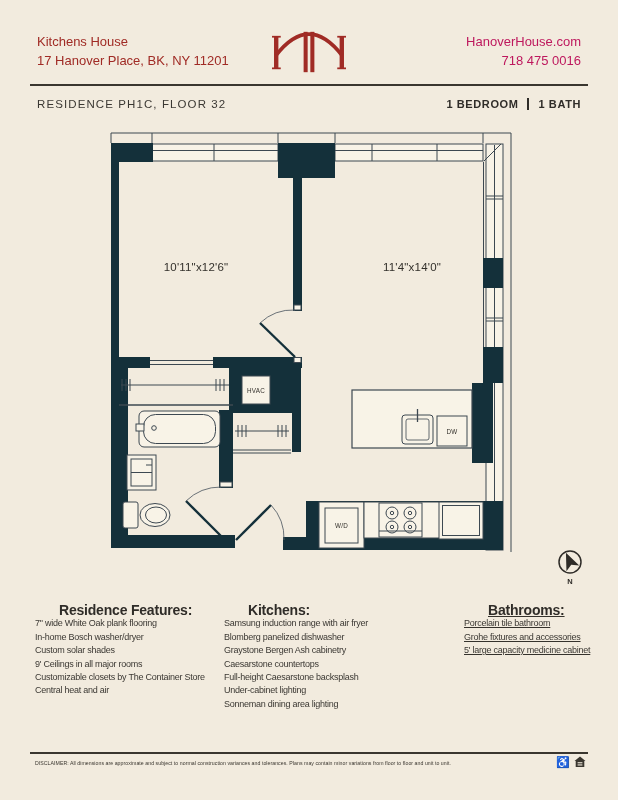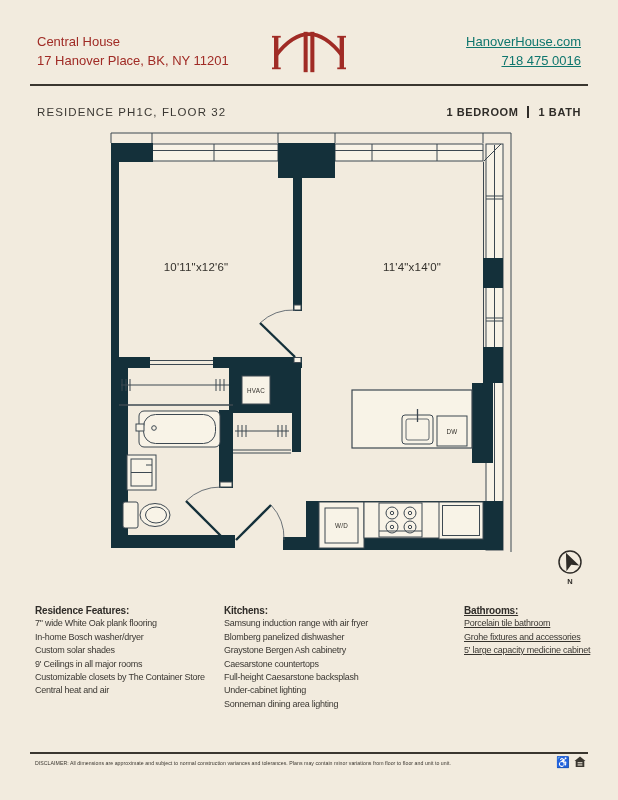--- a/index.html
+++ b/index.html
@@ -1,55 +1,55 @@
 <!DOCTYPE html>
 <html><head>
 <meta charset="utf-8">
 <style>
   html,body{margin:0;padding:0;}
   body{width:618px;height:800px;position:relative;background:#f2ebde;
        font-family:"Liberation Sans",sans-serif;color:#35322c;overflow:hidden;}
   .abs{position:absolute;}
   
   .brand-left{left:37px;top:32px;color:#a02b25;font-size:13px;line-height:19px;font-weight:400;}
-  .brand-right{right:37px;top:32px;color:#0f766e;font-size:13px;line-height:19px;text-align:right;text-decoration:underline;}
+  .brand-right{right:37px;top:32px;color:#be185d;font-size:13px;line-height:19px;text-align:right;}
   .logo{left:272px;top:31px;width:74px;height:42px;}
   .rule{left:30px;right:30px;height:0;border-top:2px solid #3a362f;}
   .rule-top{top:84px;}
   .rule-bottom{top:752px;}
-  .unit-bar{left:37px;right:37px;top:106px;display:flex;justify-content:space-between;align-items:center;}
+  .unit-bar{left:37px;right:37px;top:98px;display:flex;justify-content:space-between;align-items:center;}
   .residence{font-size:11.5px;letter-spacing:1.1px;color:#3b3833;}
   .bedbath{display:flex;align-items:center;font-size:11px;font-weight:700;letter-spacing:0.6px;color:#2f2c28;}
   .bb-div{display:inline-block;width:0;height:12px;border-left:2px solid #2f2c28;margin:0 9px;}
   
   svg.plan{left:0;top:0;width:618px;height:800px;}
   .wall{fill:#14303a;stroke:none;}
   .fx{fill:#f8f3e7;stroke:#3d4851;stroke-width:1;}
   .thin{fill:none;stroke:#3d4851;stroke-width:1;}
   .thin2{fill:none;stroke:#3d4851;stroke-width:1.3;}
   .leaf{stroke:#14303a;stroke-width:2.4;}
   .arc{fill:none;stroke:#5a636b;stroke-width:0.9;}
   .dim-label{font-size:11.5px;fill:#33302b;letter-spacing:0.2px;}
   .small-label{font-size:6.3px;fill:#33302b;letter-spacing:0.2px;}
   .n-label{font-size:7.5px;fill:#2f2c28;font-weight:700;}
   
   .feat-col{top:604px;}
-  .feat-head{font-size:10px;font-weight:700;line-height:13.4px;color:#2f2c28;letter-spacing:-0.2px;}
+  .feat-head{font-size:14px;font-weight:700;line-height:13.4px;color:#2f2c28;letter-spacing:-0.2px;margin-left:24px;}
   .feat-col ul{margin:0;padding:0;list-style:none;}
   .feat-col li{font-size:9px;line-height:13.4px;letter-spacing:-0.25px;color:#3b3833;white-space:nowrap;}
   
   .disclaimer{left:35px;top:760px;font-size:5.2px;letter-spacing:0.05px;color:#3a362f;}
   .footer-icons{right:32px;top:756px;display:flex;align-items:center;gap:4px;color:#3a362f;}
   .wheelchair{font-size:11px;line-height:12px;}
 </style>
 </head>
 <body>
 
 <div class="abs brand-left">
-  <div>Central House</div>
+  <div>Kitchens House</div>
   <div>17 Hanover Place, BK, NY 11201</div>
 </div>
 
 <svg class="abs logo" viewBox="0 0 110 62" aria-hidden="true">
   <g fill="#a02b25">
     <rect x="0" y="7" width="13" height="2.6"></rect>
       <rect x="0" y="54" width="13" height="2.6"></rect>
     <rect x="97" y="7" width="13" height="2.6"></rect>
       <rect x="97" y="54" width="13" height="2.6"></rect>
     <rect x="3" y="8" width="6.5" height="47"></rect>

